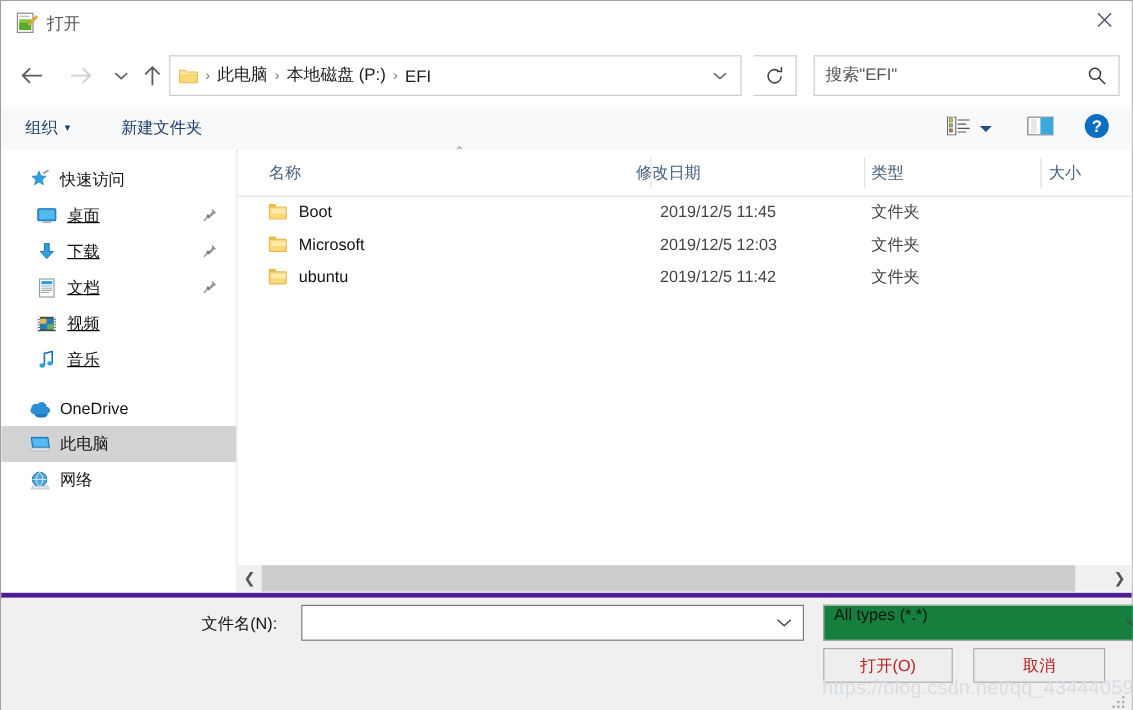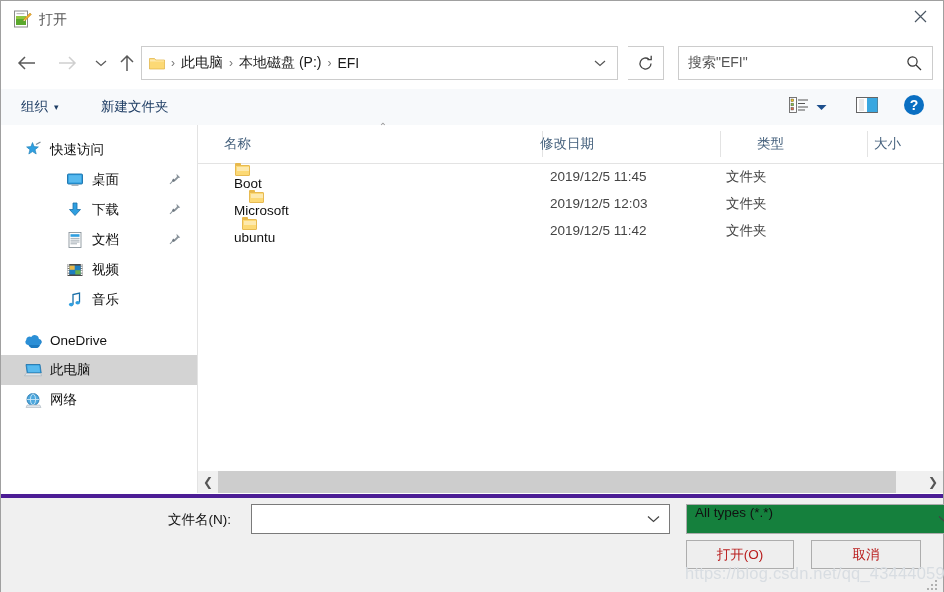--- a/index.html
+++ b/index.html
@@ -55,35 +55,35 @@
   .tb-help{left:902px;}
 
   
   .sidebar{position:absolute;left:0;top:124px;width:196px;height:368px;background:#fff;overflow:hidden;}
   .side-item{position:relative;height:30px;display:flex;align-items:center;box-sizing:border-box;}
   .side-item.selected{background:#d3d3d3;}
   .side-icon{width:20px;height:20px;margin-right:7px;flex:0 0 auto;display:flex;align-items:center;justify-content:center;}
   .side-label{font-size:13.5px;color:#111;white-space:nowrap;}
   .side-pin{position:absolute;right:16px;top:8px;}
   .lvl0{padding-left:22px;}
-  .lvl1{padding-left:64px;}
+  .lvl1{padding-left:28px;text-decoration:underline;}
   .side-gap{height:10px;}
 
   
   .vdivider{position:absolute;left:196px;top:124px;width:1px;height:368px;background:#e3e3e3;}
 
   
   .listarea{position:absolute;left:197px;top:124px;width:745px;height:368px;background:#fff;}
   .colhead{position:absolute;left:0;top:0;width:745px;height:38px;border-bottom:1px solid #e3e3e3;}
   .col{position:absolute;top:0;height:37px;display:flex;align-items:center;color:#45617d;font-size:13.5px;}
   .col .caret{position:absolute;left:0;right:0;top:-4px;text-align:center;color:#999;font-size:10px;}
   .coldiv{position:absolute;top:6px;width:1px;height:26px;background:#e3e3e3;}
   .rows{position:absolute;left:0;top:38px;width:745px;}
   .row{height:27px;display:flex;align-items:center;position:relative;}
-  .cell-name{position:absolute;left:26px;display:flex;align-items:center;flex-direction:column;}
+  .cell-name{position:absolute;left:26px;display:flex;align-items:center;}
   .cell-name .fname{font-size:13.5px;color:#111;margin-left:10px;}
   .cell-date{position:absolute;left:352px;font-size:13.5px;color:#444;}
   .cell-type{position:absolute;left:528px;font-size:13.5px;color:#444;}
   .cell-size{position:absolute;left:672px;font-size:13.5px;color:#444;text-align:right;}
 
   
   .folder{width:15px;height:13px;position:relative;flex:0 0 auto;}
   .folder .tab{position:absolute;left:0;top:0;width:6px;height:3px;background:#e8b84b;border-radius:1px 1px 0 0;}
   .folder .body{position:absolute;left:0;top:2px;width:15px;height:11px;background:#fcd975;border:1px solid #e7ba52;box-sizing:border-box;border-radius:0 1px 1px 1px;}
   .folder .body:after{content:"";position:absolute;left:1px;top:1px;width:12px;height:4px;background:#fde9ae;}
@@ -370,25 +370,25 @@
   <div class="vdivider"></div>
 
   <div class="listarea">
 
     <div class="colhead">
       <div class="col" style="left:26px;width:318px;">
         <span class="caret">⌃</span>
         <span>名称</span>
       </div>
       <div class="coldiv" style="left:344px;"></div>
-      <div class="col" style="left:342px;width:168px;">
+      <div class="col" style="left:332px;width:168px;">
         <span>修改日期</span>
       </div>
       <div class="coldiv" style="left:522px;"></div>
-      <div class="col" style="left:559px;width:138px;text-align:right;">
+      <div class="col" style="left:528px;width:138px;text-align:right;">
         <span>类型</span>
       </div>
       <div class="coldiv" style="left:669px;"></div>
       <div class="col" style="left:676px;width:66px;">
         <span>大小</span>
       </div>
     </div>
 
     <div class="rows">
       <div class="row">

